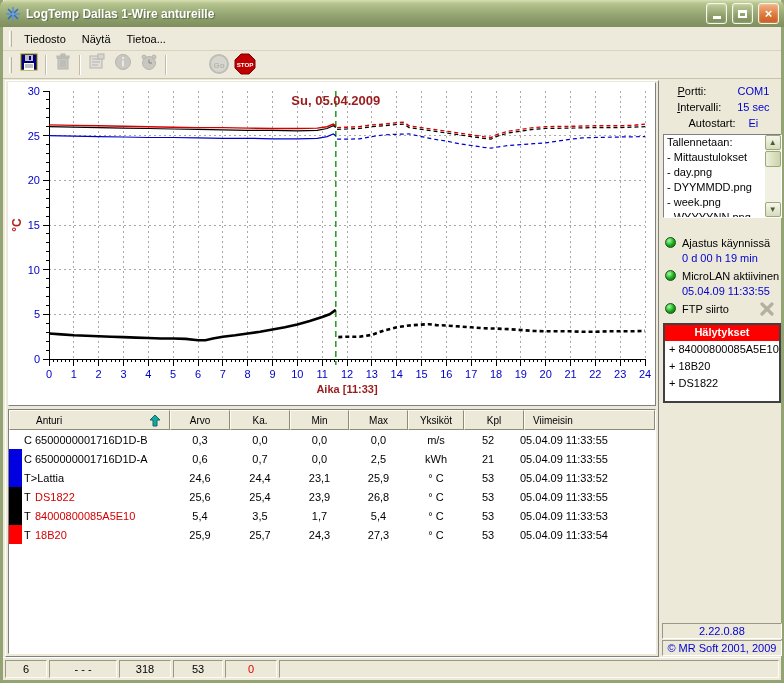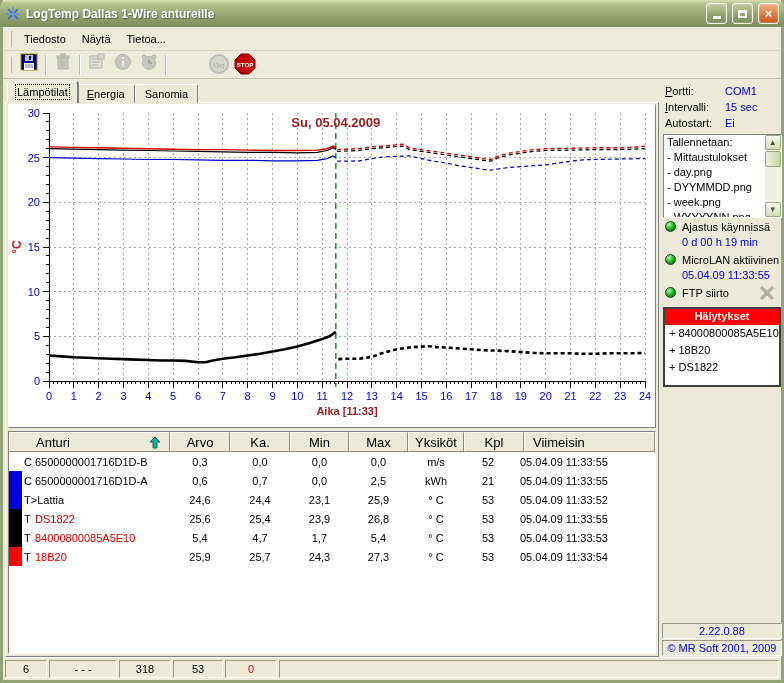--- a/index.html
+++ b/index.html
@@ -52,39 +52,39 @@
 
   .chart-panel { height:324px; flex:0 0 324px; background:#fff;
     border:1px solid #808080; border-top-color:#fff; border-left-color:#fff; margin-top:-1px; overflow:hidden; }
 
   
   .table-panel { flex:1; margin-top:3px; background:#fff;
     border:1px solid #808080; border-bottom-color:#fff; border-right-color:#fff; overflow:hidden;
     display:flex; flex-direction:column; }
   .thead { display:flex; flex:0 0 20px; background:#ECE9D8; }
   .th { border:1px solid; border-color:#FDFBF0 #8E8B79 #8E8B79 #FDFBF0; display:flex; align-items:center;
-    justify-content:center; font-size:13px; }
+    justify-content:center; font-size:10px; }
   .th.anturi { width:161px; justify-content:flex-start; padding-left:26px; position:relative; }
   .th.num { width:60px; } .th.min,.th.max { width:59px; } .th.yks { width:56px; } .th.kpl { width:60px; }
   .th.last { flex:1; justify-content:flex-start; padding-left:8px; }
   .sort-arrow { position:absolute; right:8px; top:3px; }
   .trow { display:flex; height:19px; align-items:center; }
   .swatch { width:13px; align-self:stretch; }
   .cell-name { width:148px; white-space:nowrap; overflow:hidden; }
   .cell-name .pfx { display:inline-block; min-width:13px; padding-left:2px; color:#000; }
   .cell { width:60px; text-align:center; } .cell.min,.cell.max { width:59px; }
   .cell.yks { width:56px; } .cell.kpl { width:48px; }
   .cell.last { flex:1; text-align:left; padding-left:8px; }
   .alarm-name { color:#D40000; }
 
   
-  .rp-row { display:flex; height:16px; align-items:center; padding-left:3px; }
+  .rp-row { display:flex; height:16px; align-items:center; padding-left:3px;justify-content:center; }
   .rp-label { width:60px; }
   .rp-value { color:#0000D0; }
-  .listbox { margin:3px 0 0 1px; height:84px; background:#fff; position:relative;
+  .listbox { margin:3px 0 16px 1px; height:84px; background:#fff; position:relative;
     border:1px solid #808080; border-bottom-color:#fff; border-right-color:#fff; overflow:hidden; }
   .listbox .li { height:15px; line-height:15px; padding-left:3px; white-space:nowrap; }
   .vscroll { position:absolute; top:0; right:0; width:16px; height:100%; background:#F1F0E2; }
   .vs-btn { height:15px; width:16px; background:linear-gradient(180deg,#F6F6EC,#D6DCBB);
     border:1px solid #9AA87B; border-radius:2px; display:flex; align-items:center; justify-content:center;
     font-size:8px; color:#4A5A35; }
   .vs-btn.down { position:absolute; bottom:0; }
   .vs-thumb { position:absolute; top:16px; width:16px; height:16px; border:1px solid #9AA87B; border-radius:2px;
     background:linear-gradient(90deg,#EDF0DC,#CBD3A9); }
   .led-row { display:flex; align-items:center; gap:6px; height:17px; padding-left:3px; position:relative; }
@@ -210,25 +210,20 @@
       <svg width="22" height="22" viewBox="0 0 22 22">
         <polygon points="7,1 15,1 21,7 21,15 15,21 7,21 1,15 1,7" fill="#C00000" stroke="#7A0000"></polygon>
         <text x="11" y="13.8" font-size="6.2" font-weight="bold" fill="#FFFFFF" text-anchor="middle" font-family="Liberation Sans, sans-serif">STOP</text>
       </svg>
     </span>
   </div>
 
   <div class="content">
 
     <div class="left-col">
-      <div class="tabs-row">
-        <span class="tab selected"><span class="focus">Lämpötilat</span></span>
-        <span class="tab"><span><u>E</u>nergia</span></span>
-        <span class="tab"><span>Sanomia</span></span>
-      </div>
       <div class="tabpage">
         <div class="chart-panel">
           <svg id="chart-svg" width="648" height="322">
               <line x1="64.83333333333333" y1="8" x2="64.83333333333333" y2="276" stroke="#A8A8A8" stroke-width="1" stroke-dasharray="2,3" shape-rendering="crispEdges"></line>
               <line x1="89.66666666666666" y1="8" x2="89.66666666666666" y2="276" stroke="#A8A8A8" stroke-width="1" stroke-dasharray="2,3" shape-rendering="crispEdges"></line>
               <line x1="114.5" y1="8" x2="114.5" y2="276" stroke="#A8A8A8" stroke-width="1" stroke-dasharray="2,3" shape-rendering="crispEdges"></line>
               <line x1="139.33333333333331" y1="8" x2="139.33333333333331" y2="276" stroke="#A8A8A8" stroke-width="1" stroke-dasharray="2,3" shape-rendering="crispEdges"></line>
               <line x1="164.16666666666669" y1="8" x2="164.16666666666669" y2="276" stroke="#A8A8A8" stroke-width="1" stroke-dasharray="2,3" shape-rendering="crispEdges"></line>
               <line x1="189" y1="8" x2="189" y2="276" stroke="#A8A8A8" stroke-width="1" stroke-dasharray="2,3" shape-rendering="crispEdges"></line>
               <line x1="213.83333333333334" y1="8" x2="213.83333333333334" y2="276" stroke="#A8A8A8" stroke-width="1" stroke-dasharray="2,3" shape-rendering="crispEdges"></line>
@@ -537,21 +532,21 @@
             <span class="cell min">23,9</span>
             <span class="cell max">26,8</span>
             <span class="cell yks">° C</span>
             <span class="cell kpl">53</span>
             <span class="cell last">05.04.09 11:33:55</span>
           </div>
           <div class="trow">
             <span class="swatch" style="background: rgb(0, 0, 0);"></span>
             <span class="cell-name"><span class="pfx">T</span><span class="alarm-name">84000800085A5E10</span></span>
             <span class="cell">5,4</span>
-            <span class="cell">4,7</span>
+            <span class="cell">3,5</span>
             <span class="cell min">1,7</span>
             <span class="cell max">5,4</span>
             <span class="cell yks">° C</span>
             <span class="cell kpl">53</span>
             <span class="cell last">05.04.09 11:33:53</span>
           </div>
           <div class="trow">
             <span class="swatch" style="background: rgb(255, 0, 0);"></span>
             <span class="cell-name"><span class="pfx">T</span><span class="alarm-name">18B20</span></span>
             <span class="cell">25,9</span>

